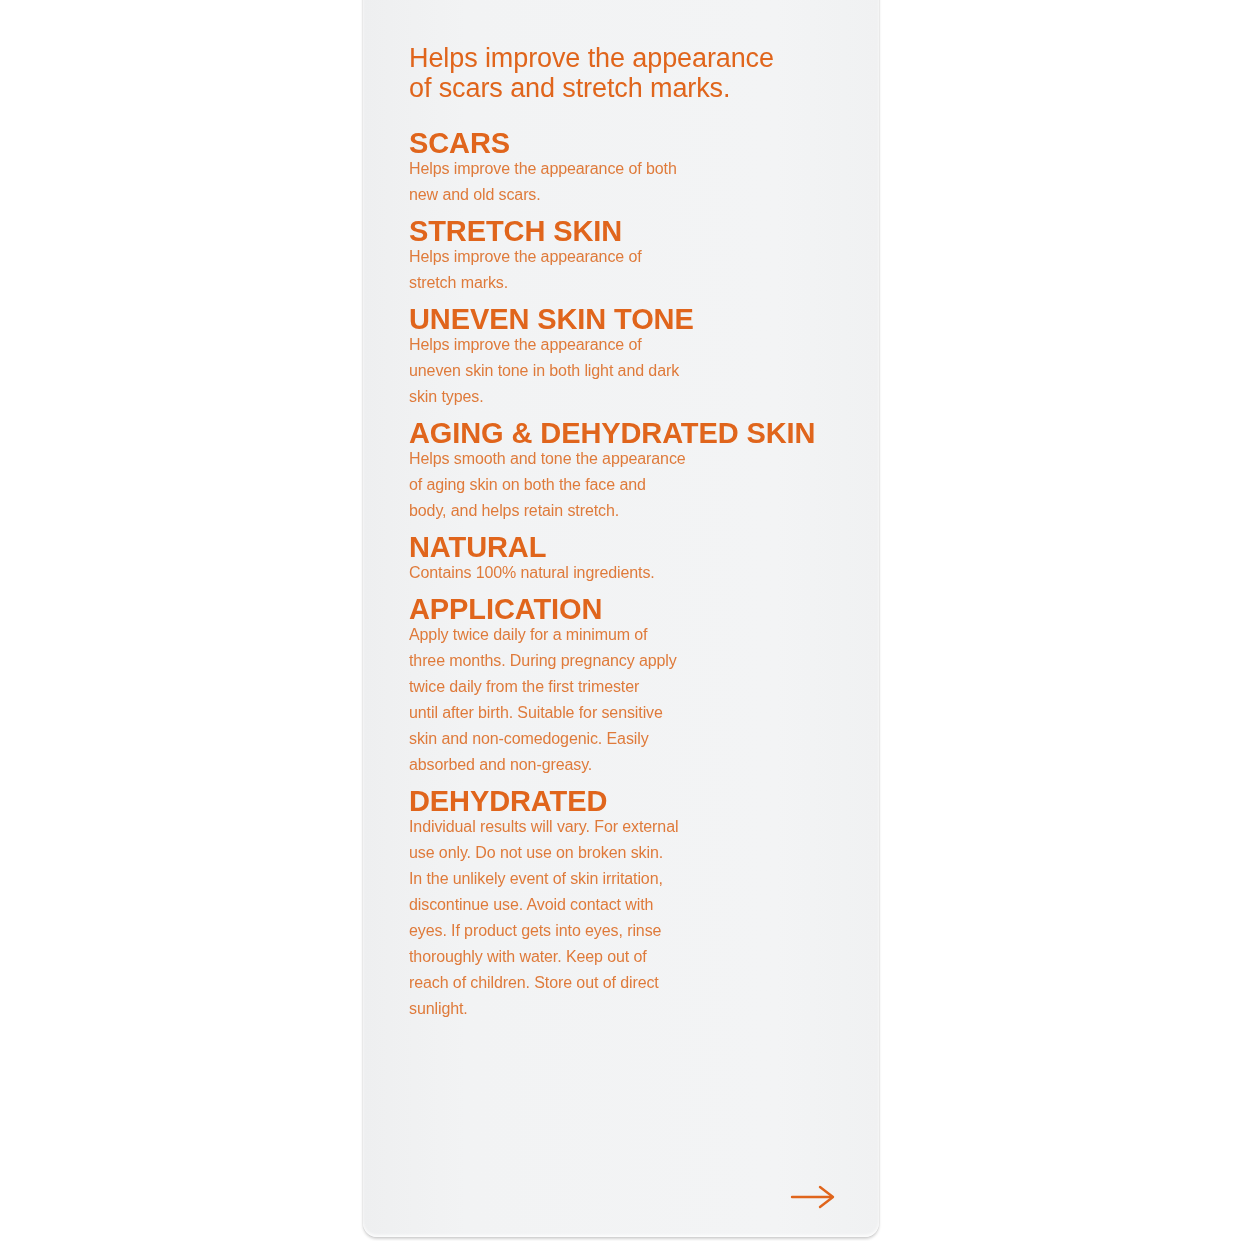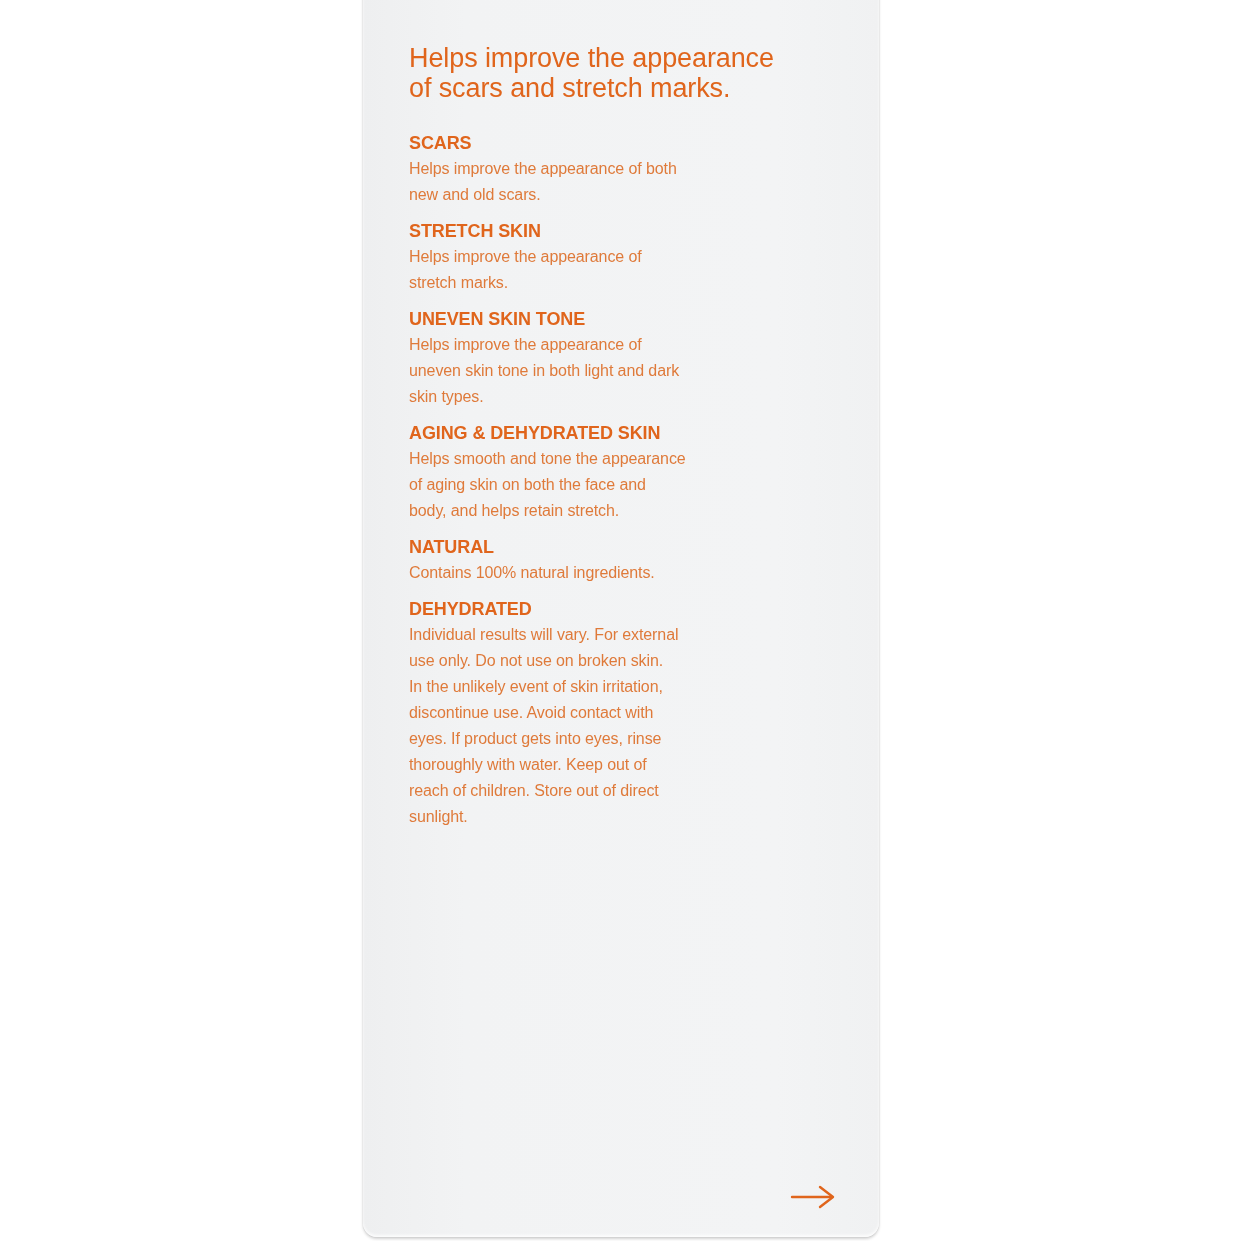--- a/index.html
+++ b/index.html
@@ -36,21 +36,21 @@
       font-size: 27px;
       line-height: 30px;
       margin: 0 0 27px 0;
       letter-spacing: -0.1px;
     }
     .section {
       margin-bottom: 10px;
     }
     .section-title {
       font-weight: bold;
-      font-size: 18px;
+      font-size: 29px;
       line-height: 26px;
       letter-spacing: -0.1px;
     }
     .section-body {
       font-size: 16px;
       line-height: 26px;
       white-space: pre-line;
       letter-spacing: -0.1px;
       color: var(--accent-body);
     }
@@ -96,20 +96,29 @@
     <div class="section-body">Helps smooth and tone the appearance
 of aging skin on both the face and
 body, and helps retain stretch.</div>
   </div>
 
   <div class="section">
     <div class="section-title">NATURAL</div>
     <div class="section-body">Contains 100% natural ingredients.</div>
   </div>
 
+  <div class="section">
+    <div class="section-title">APPLICATION</div>
+    <div class="section-body">Apply twice daily for a minimum of
+three months. During pregnancy apply
+twice daily from the first trimester
+until after birth. Suitable for sensitive
+skin and non-comedogenic. Easily
+absorbed and non-greasy.</div>
+  </div>
 
   <div class="section">
     <div class="section-title">DEHYDRATED</div>
     <div class="section-body">Individual results will vary. For external
 use only. Do not use on broken skin.
 In the unlikely event of skin irritation,
 discontinue use. Avoid contact with
 eyes. If product gets into eyes, rinse
 thoroughly with water. Keep out of
 reach of children. Store out of direct

